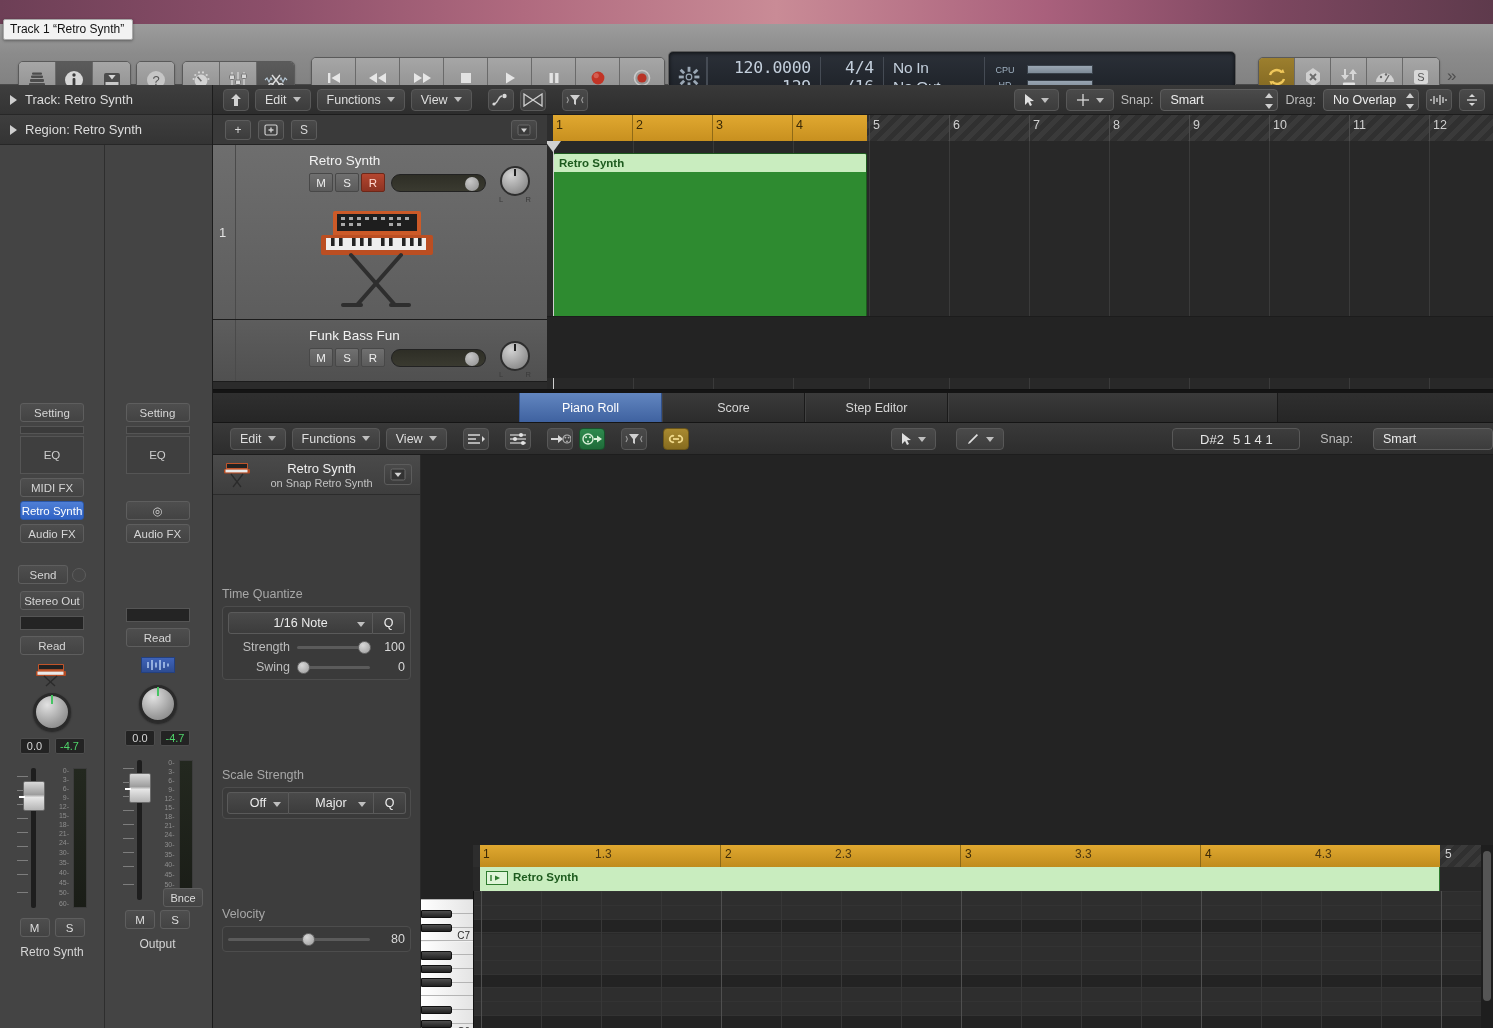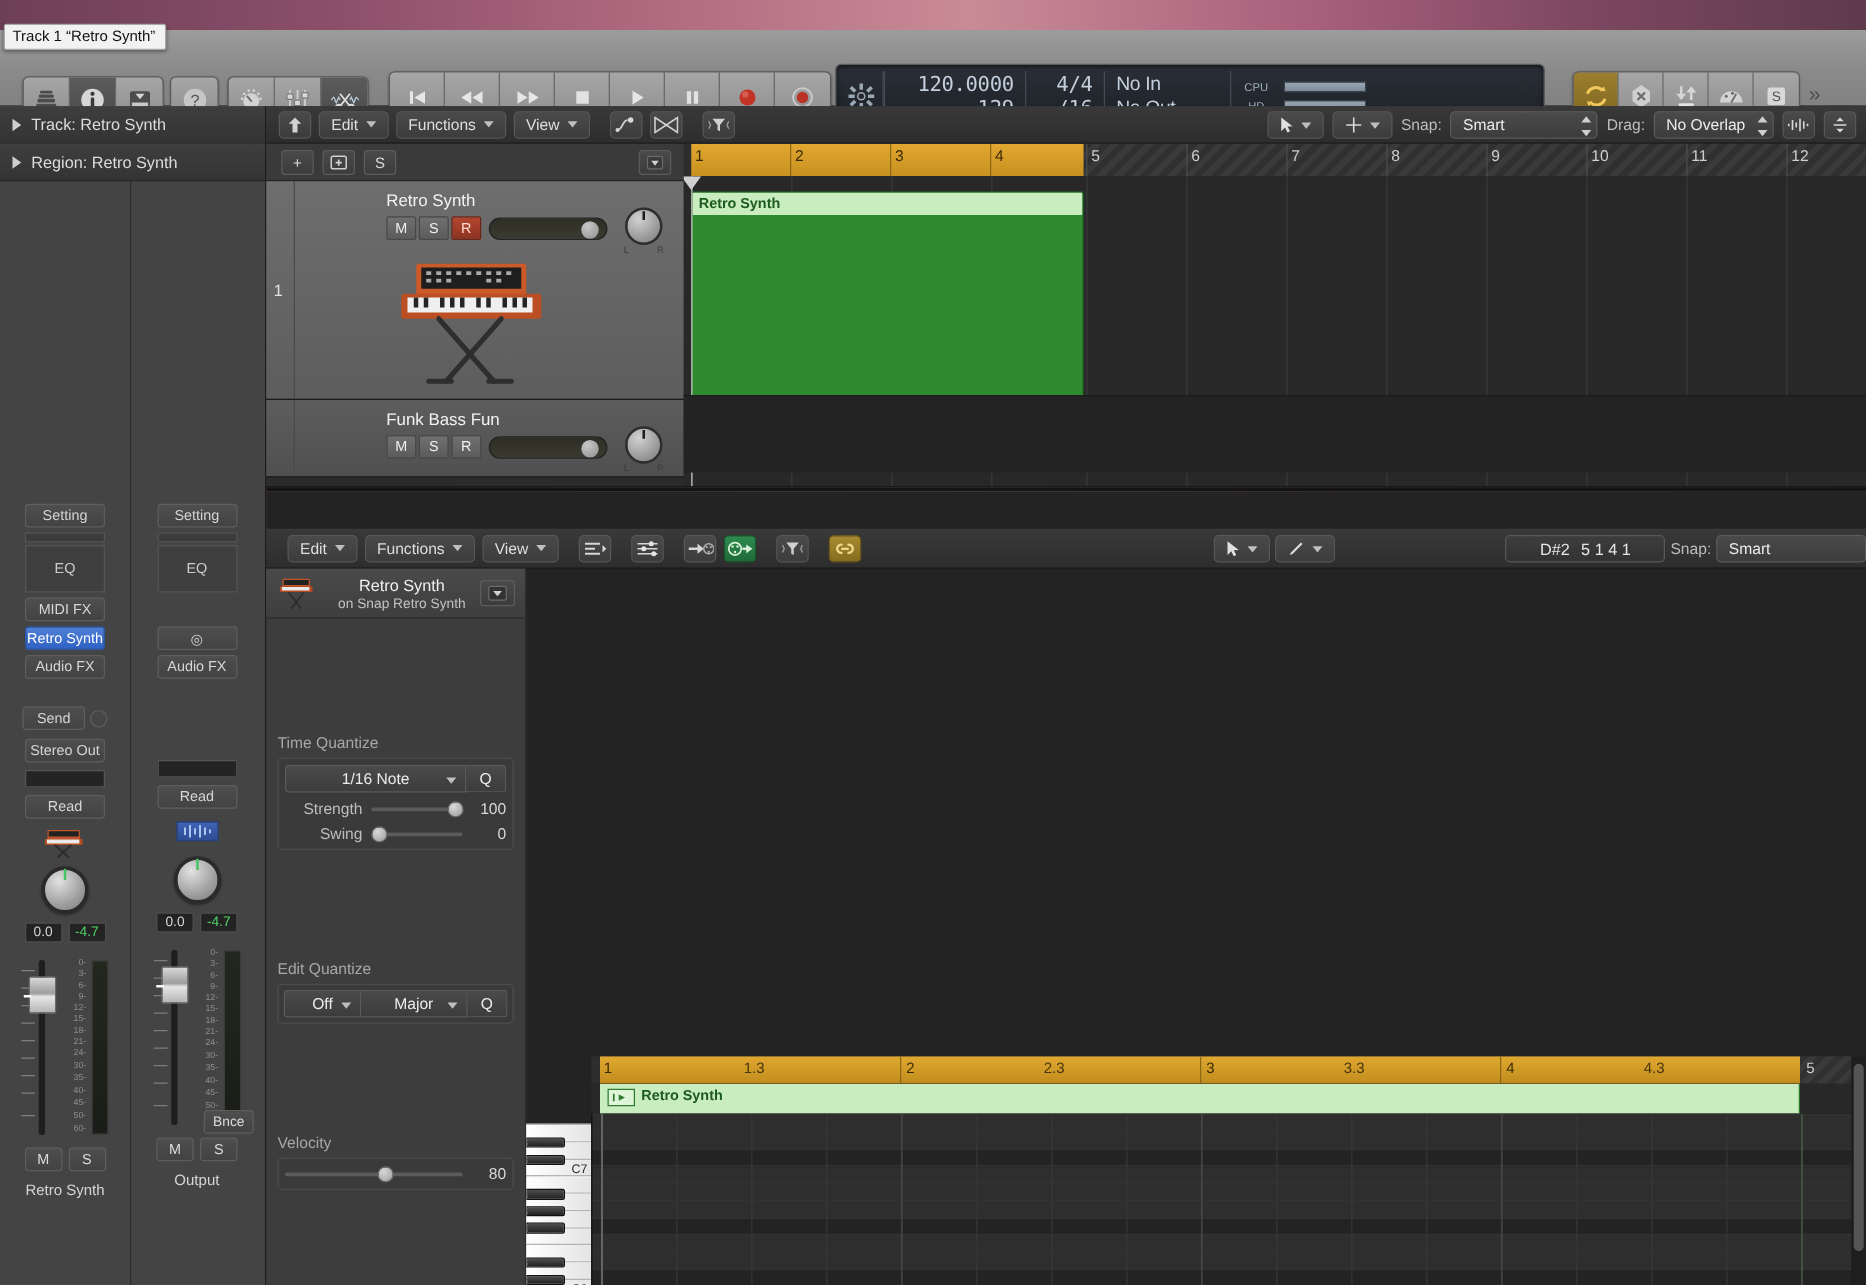--- a/index.html
+++ b/index.html
@@ -260,21 +260,21 @@
   .tab{ width:143px; display:flex; align-items:center; justify-content:center;
     font-size:12.5px; color:#d6d6d6;
     background:linear-gradient(180deg,#3a3a3a,#2c2c2c); border-right:1px solid #1a1a1a;
     border-left:1px solid #414141;}
   .tab.active{ background:linear-gradient(180deg,#6286c0,#3f62a0); color:#fff; border-color:#31508a;}
   .tab.pr{ width:143px; }
 
   .pr-menubar{ position:absolute; left:0; top:30px; width:1280px; height:32px;
     background:linear-gradient(180deg,#393939,#2d2d2d); border-bottom:1px solid #1d1d1d;
     display:flex; align-items:center; padding-left:17px; gap:6px;}
-  .pr-right{ position:absolute; right:0; top:5px; display:flex; align-items:center; gap:4px;}
+  .pr-right{ position:absolute; right:0; top:5px; display:flex; align-items:center; gap:20px;}
   .pos-box{ height:22px; min-width:128px; background:linear-gradient(180deg,#3d3d3d,#323232);
     border:1px solid #585858; border-radius:4px; color:#e6e6e6; font-size:13px;
     display:flex; align-items:center; justify-content:center; gap:9px;
     font-family:"Liberation Sans",sans-serif;}
   .tool-on-green{ background:linear-gradient(180deg,#2e8a4e,#1f6b39)!important; border-color:#18512b!important;}
   .tool-on-amber{ background:linear-gradient(180deg,#a98a30,#866c1f)!important; border-color:#6b5518!important;}
 
   .pr-insp{ position:absolute; left:0; top:62px; width:208px; bottom:0; background:#3d3d3d;
     border-right:1px solid #2a2a2a;}
   .pr-insp-hdr{ height:40px; background:linear-gradient(180deg,#4a4a4a,#3e3e3e);
@@ -1041,20 +1041,27 @@
           <span class="ph-tri"></span>
         </div>
     </div>
     <div class="trk-lane2"></div>
   </div>
 
   <div class="div-h"></div>
 
   <div class="editor">
 
+    <div class="tabs">
+      <div class="tab-pad"></div>
+      <div class="tab pr active">Piano Roll</div>
+      <div class="tab">Score</div>
+      <div class="tab">Step Editor</div>
+      <div class="tab" style="width:330px"></div>
+    </div>
 
     <div class="pr-menubar">
       <div class="mb-btn">
         <span>Edit</span>
           <span class="caret"></span>
       </div>
       <div class="mb-btn">
         <span>Functions</span>
           <span class="caret"></span>
       </div>
@@ -1219,21 +1226,21 @@
           <span class="lbl">Swing</span>
           <span class="track-s">
             <i class="bar"></i>
               <i class="hand" style="left:0%"></i>
           </span>
           <span class="num">0</span>
         </div>
       </div>
 
       <div style="height:88px"></div>
-      <div class="sec-lbl">Edit Quantize</div>
+      <div class="sec-lbl">Scale Strength</div>
       <div class="sec-box" style="padding:4px;">
         <div class="row-sel scale-row">
           <div class="sel-ctl a">
             <span>Off</span>
             <span class="caret"></span>
           </div>
           <div class="sel-ctl" style="border-radius:0;border-left:none;">
             <span>Major</span>
             <span class="caret"></span>
           </div>

